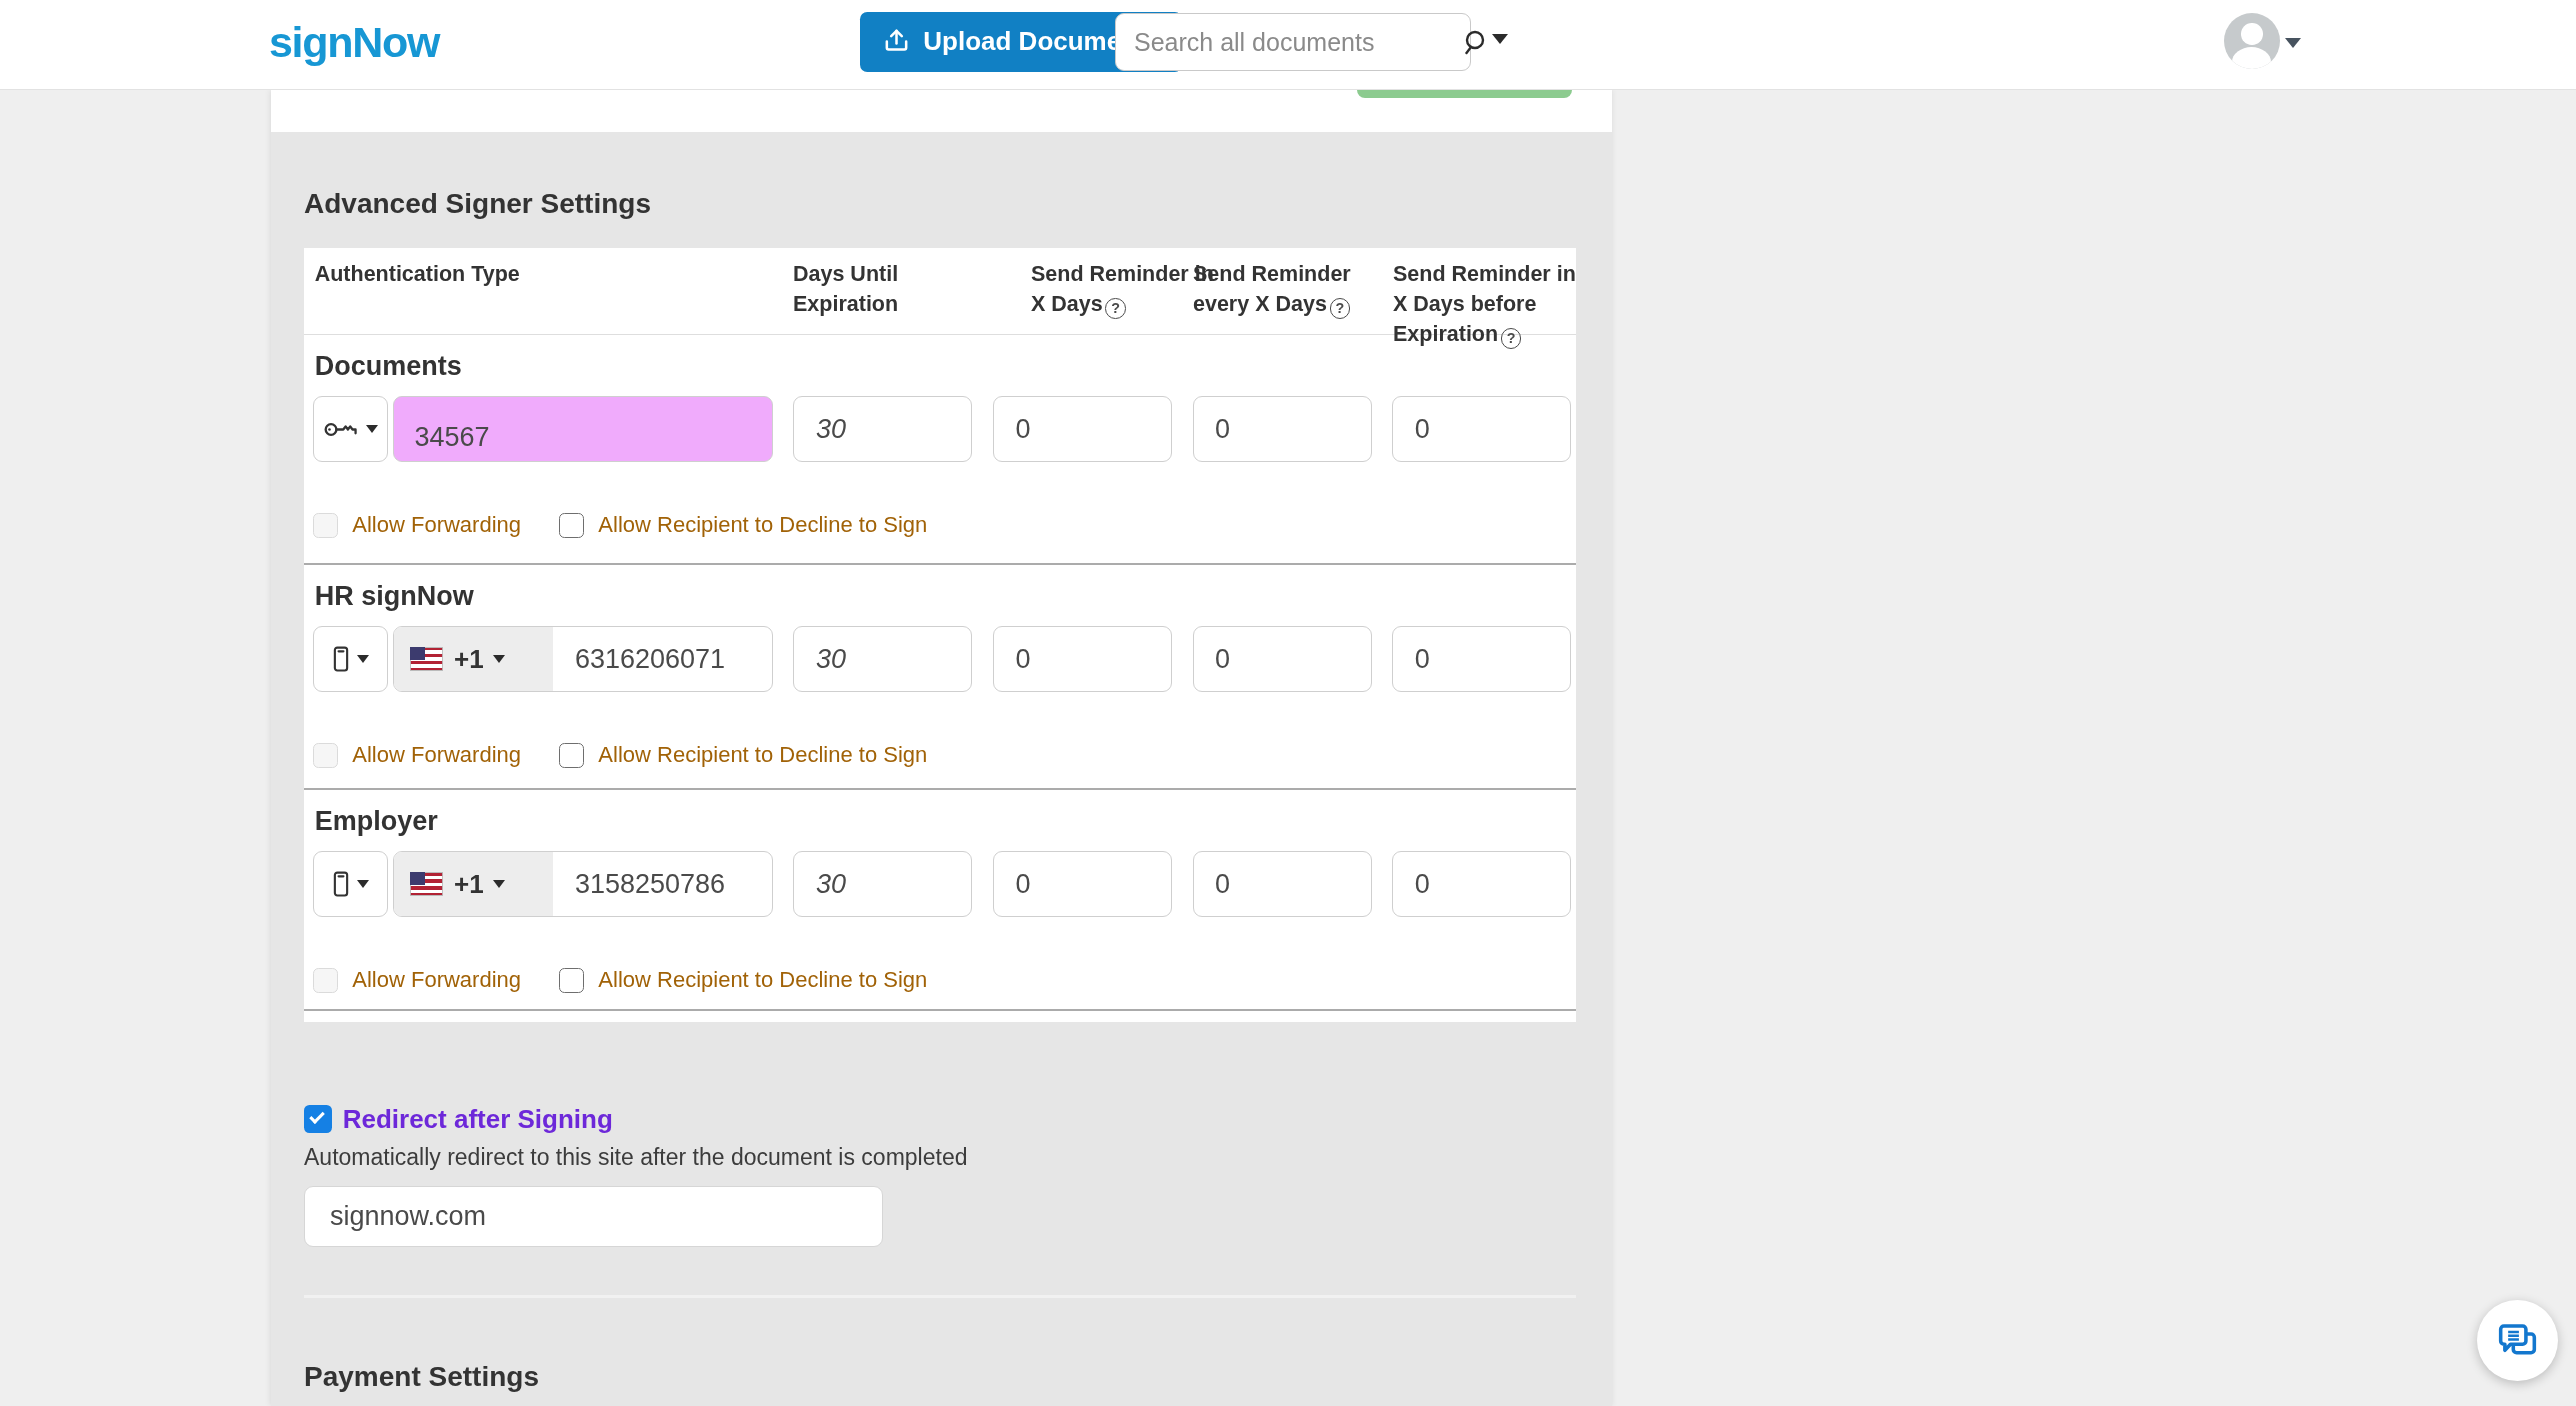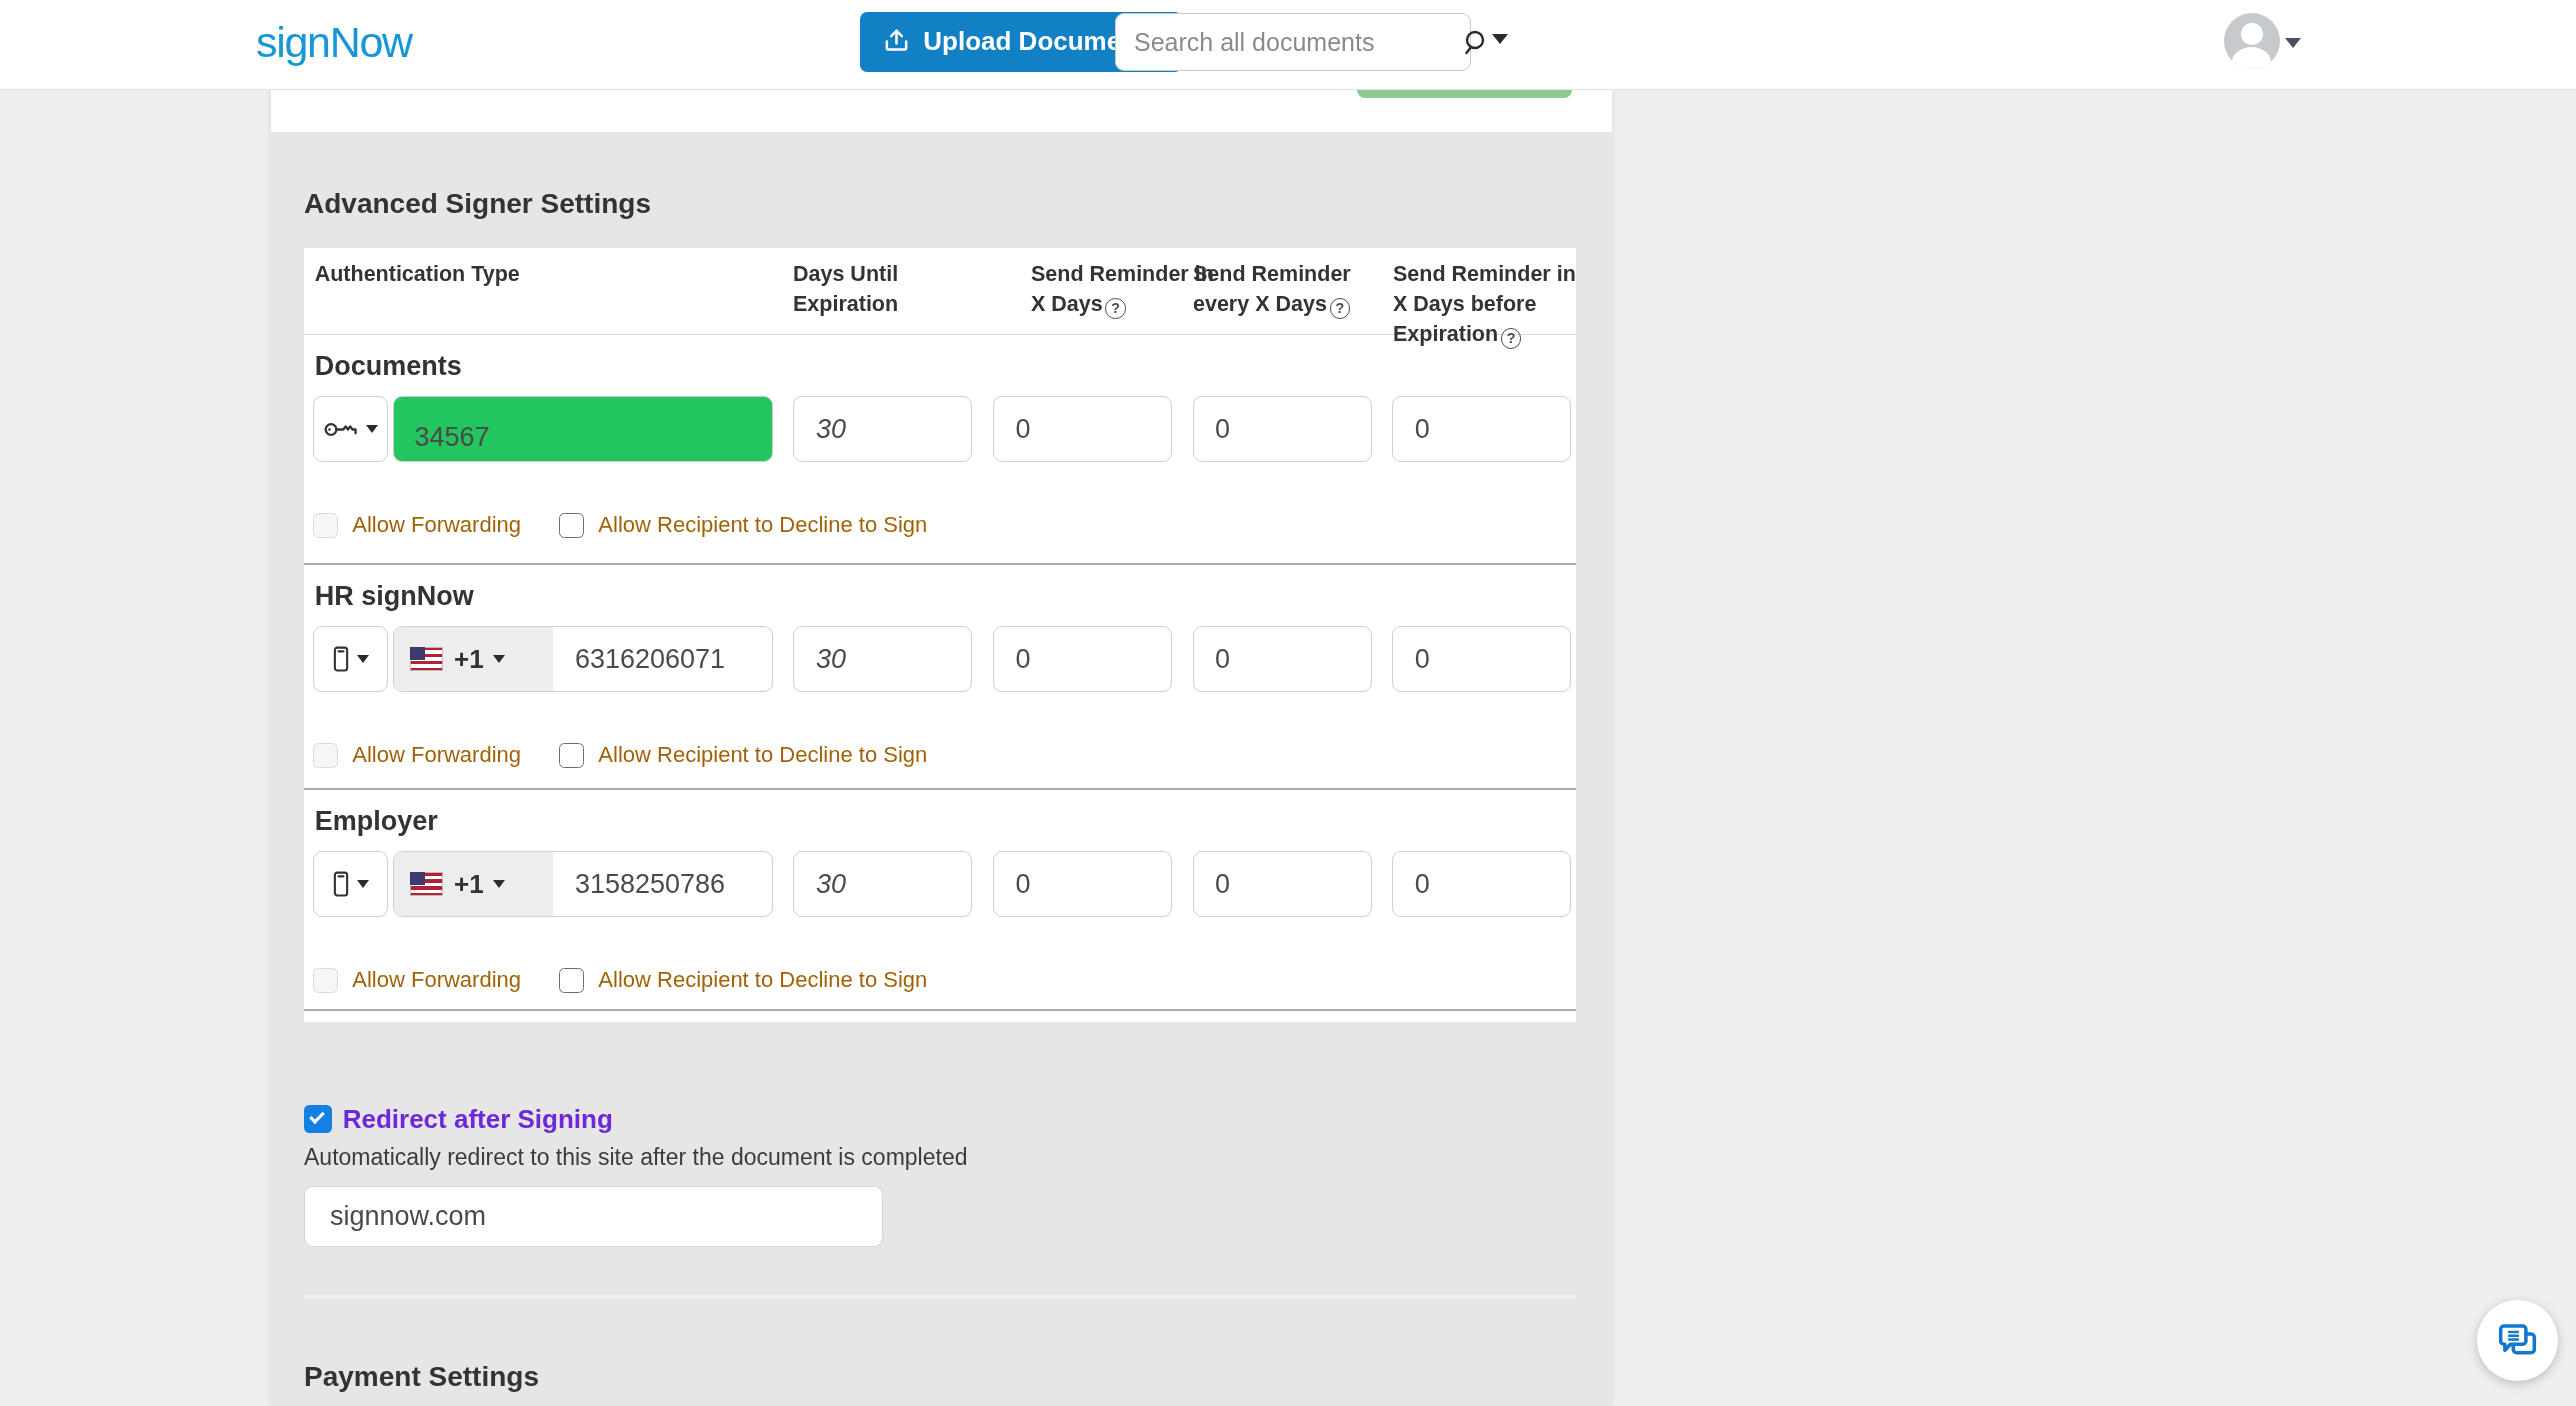--- a/index.html
+++ b/index.html
@@ -2,21 +2,21 @@
 <html style="font-size:14.3px"><head>
 <meta charset="utf-8">
 <style>
   * { margin:0; padding:0; box-sizing:border-box; }
   html,body { width:2576px; height:1406px; overflow:hidden; }
   body { position:relative; background:#EFEFEF; font-family:"Liberation Sans", sans-serif; color:#333; }
 
   
   .header { position:absolute; left:0; top:0; width:2576px; height:90px; background:#fff;
             border-bottom:1.8px solid #E2E2E2; z-index:20; }
-  .logo { position:absolute; left:256px; top:18px; font-size:43px; font-weight:normal;
+  .logo { position:absolute; left:269px; top:18px; font-size:43px; font-weight:bold;
           color:#1797D4; letter-spacing:-1.3px; }
   .upload-btn { position:absolute; left:860px; top:11.6px; width:322px; height:60px;
                 background:#1180C4; border-radius:7.2px; display:flex; align-items:center;
                 justify-content:center; gap:12.5px; cursor:pointer; }
   .upload-btn span.lbl { color:#fff; font-size:26px; font-weight:bold; }
   .search-box { position:absolute; left:1115px; top:13.4px; width:356px; height:58px;
                 background:#fff; border:1.8px solid #C9C9C9; border-radius:9px;
                 display:flex; align-items:center; }
   .search-box input { flex:1; border:none; outline:none; background:transparent;
                       font-size:25px; color:#444; padding:0 5.4px 0 18px;
@@ -65,21 +65,21 @@
   .sec-hr { height:225px; }
   .sec-employer { height:221px; }
   .signer-name { position:absolute; left:10.7px; top:16px; font-size:27px; font-weight:bold; color:#333; }
 
   .input-row { position:absolute; left:9px; top:61px; height:66px; display:flex; align-items:stretch; }
   .type-dd { width:75px; height:66px; border:1.8px solid #CFCFCF; border-radius:9px; background:#fff;
              display:flex; align-items:center; justify-content:center; gap:7.2px; cursor:pointer;
              margin-right:5.4px; }
   .type-dd .caret { border-left-width:6.3px; border-right-width:6.3px; border-top-width:8px; }
   .val-input { width:380px; height:66px; border:1.8px solid #CFCFCF; border-radius:9px;
-               font-size:27px; color:#4A4A4A; padding:16px 0 0 20px; outline:none; background:#22c55e;
+               font-size:27px; color:#4A4A4A; padding:16px 0 0 20px; outline:none; background:#f0abfc;
                font-family:"Liberation Sans", sans-serif; }
   .num-input { width:179px; height:66px; border:1.8px solid #CFCFCF; border-radius:9px;
                font-size:27px; color:#4A4A4A; padding:0 0 0 21.5px; outline:none; background:#fff;
                margin-left:20.6px; font-family:"Liberation Sans", sans-serif; }
   .num-input.first { margin-left:20px;font-style:italic; }
 
   .phone-combo { width:380px; height:66px; border:1.8px solid #CFCFCF; border-radius:9px;
                  background:#fff; display:flex; overflow:hidden; }
   .cc-segment { width:159px; background:#EDEDED; display:flex; align-items:center; cursor:pointer;
                 flex:0 0 auto; }

